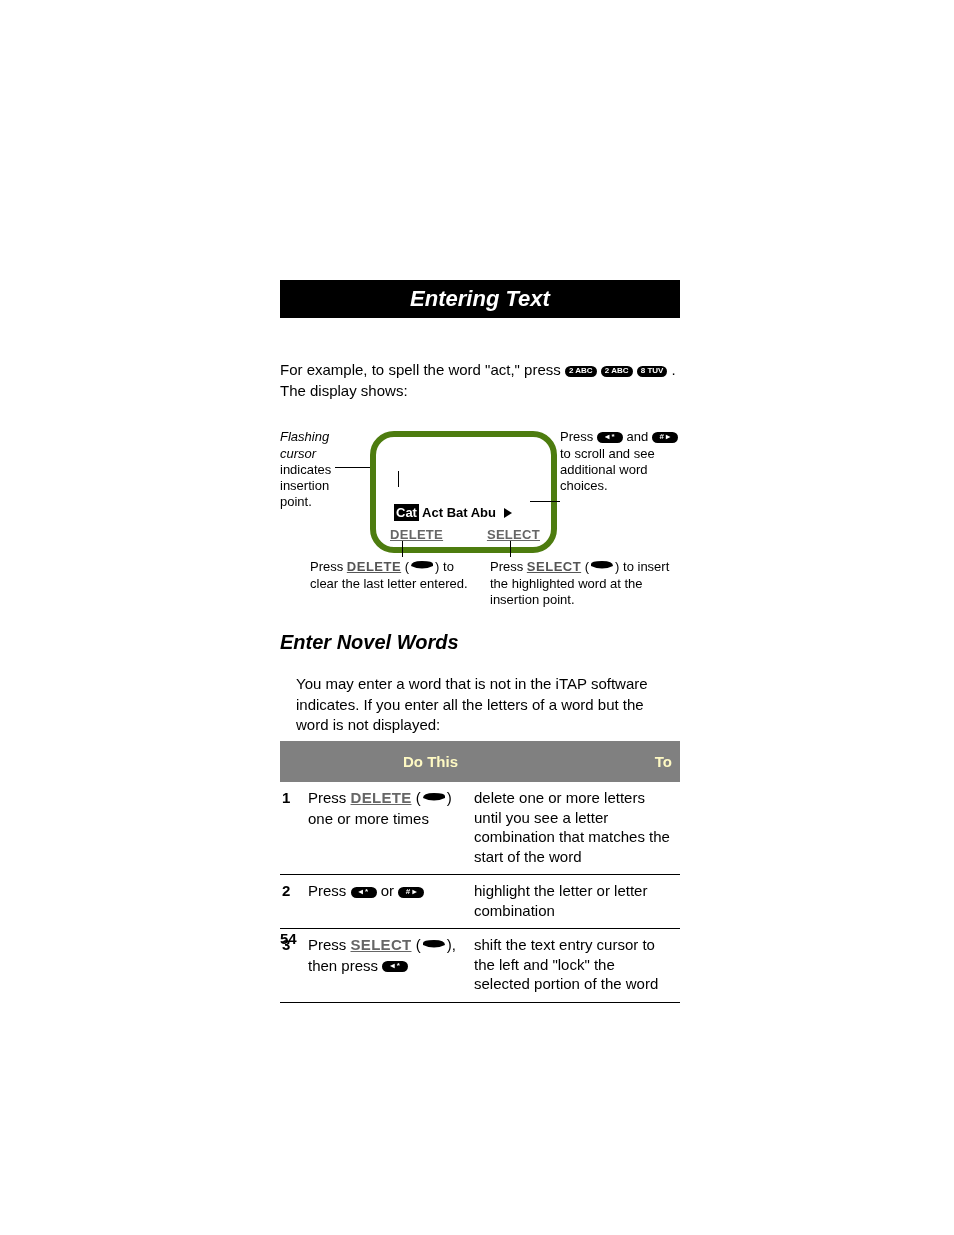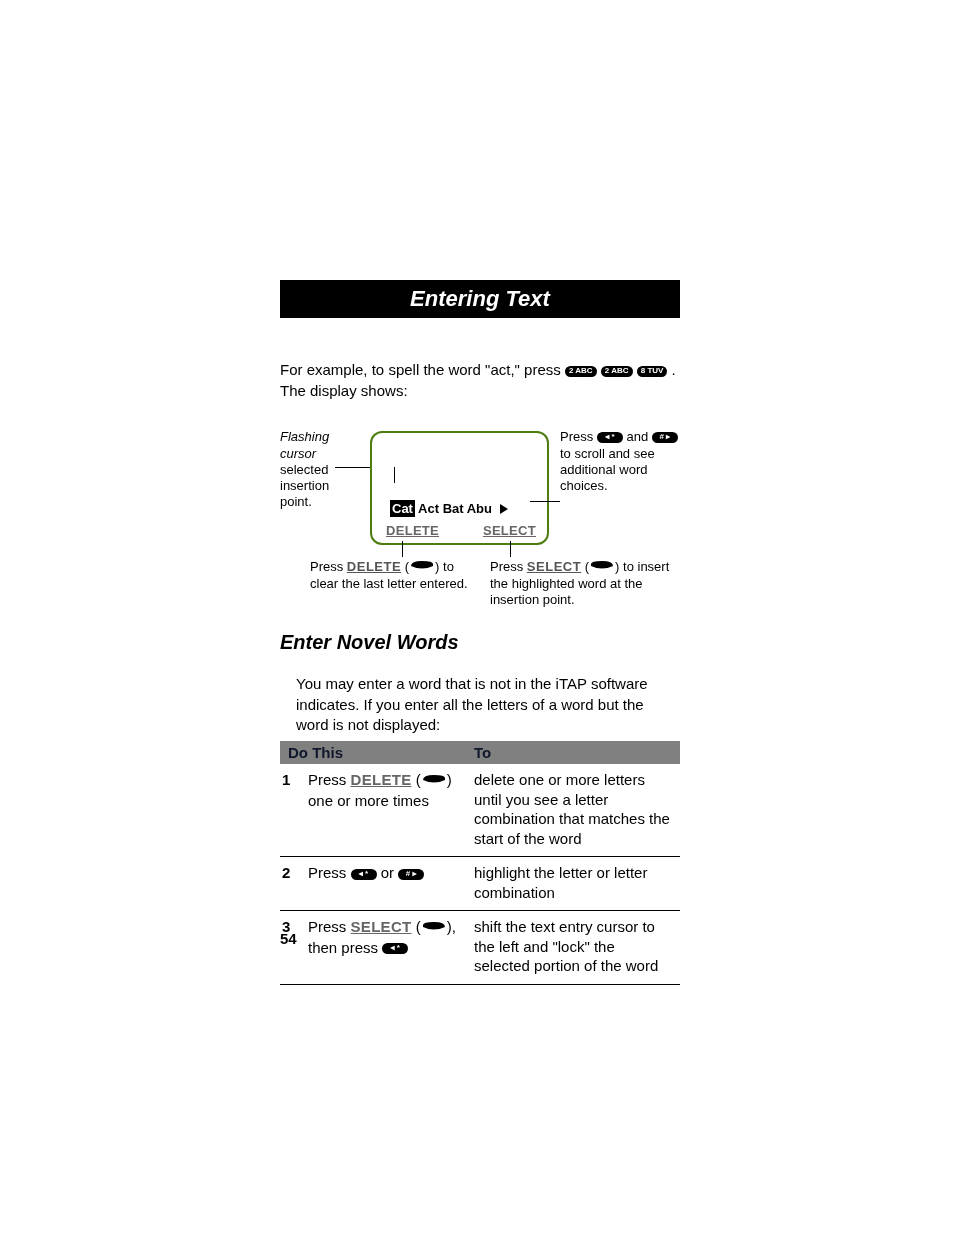--- a/index.html
+++ b/index.html
@@ -3,34 +3,34 @@
 <meta charset="utf-8">
 <style>
   html,body{margin:0;padding:0;background:#fff;font-family:"Helvetica Neue",Helvetica,Arial,sans-serif;color:#000;}
   .page{width:758px;height:1235px;position:relative;box-sizing:border-box;}
   .header{position:absolute;left:280px;top:280px;width:400px;height:38px;background:#000;color:#fff;font-family:"Helvetica Neue",Helvetica,Arial,sans-serif;font-style:italic;font-weight:700;font-size:22px;display:flex;align-items:center;justify-content:center;}
   .content{position:absolute;left:280px;top:340px;width:400px;}
   .para{font-family:"Helvetica Neue",Helvetica,Arial,sans-serif;font-size:15px;line-height:1.35;margin-top:20px;}
   .para .inline-key{display:inline-block;vertical-align:middle;}
   .key-pill{display:inline-block;background:#000;color:#fff;border-radius:9px;padding:1px 4px 2px 4px;font-size:8px;font-weight:700;line-height:1;vertical-align:middle;min-width:18px;text-align:center;}
   .diagram{position:relative;width:400px;height:190px;margin-top:20px;}
-  .phone-screen{position:absolute;left:90px;top:10px;width:175px;height:110px;border:2px solid #4d7c0f;border-radius:12px;background:#fff;}
+  .phone-screen{position:absolute;left:90px;top:10px;width:175px;height:110px;border:6px solid #4d7c0f;border-radius:24px;background:#fff;}
   .screen-words{position:absolute;left:18px;top:68px;font-size:13px;font-weight:700;color:#000;font-family:Arial,Helvetica,sans-serif;}
   .screen-words .hl{background:#000;color:#fff;padding:1px 2px;}
   .screen-words .tri{display:inline-block;margin-left:4px;vertical-align:middle;}
   .softkeys{position:absolute;left:14px;top:90px;width:150px;display:flex;justify-content:space-between;font-size:13px;font-weight:700;}
   .cursor-bar{position:absolute;left:22px;top:34px;width:1px;height:16px;background:#000;}
   .callout{font-size:13px;line-height:1.25;position:absolute;}
   .callout .ital{font-style:italic;text-align:center;}
   .callout .softlabel{color:#555;font-weight:700;letter-spacing:0.5px;}
   .line-h{position:absolute;background:#000;height:1px;}
   .line-v{position:absolute;background:#000;width:1px;}
   .section-h{font-family:"Helvetica Neue",Helvetica,Arial,sans-serif;font-style:italic;font-weight:700;font-size:20px;margin-top:20px;margin-bottom:1px;}
   .table{width:100%;border-collapse:collapse;margin-top:6px;}
-  .table thead th{background:#808080;color:#0f172a;text-align:left;font-size:15px;font-weight:700;padding:3px 8px;border:0;}
+  .table thead th{background:#808080;color:#fef9c3;text-align:right;font-size:15px;font-weight:700;padding:12px 8px;border:0;}
   .table td{font-size:15px;vertical-align:top;padding:6px 8px 8px 8px;border-bottom:1px solid #000;line-height:1.3;}
   .table td.num{width:18px;font-weight:700;padding-left:2px;padding-right:0;}
   .table td.dothis{width:150px;}
   .softlabel{color:#666;font-weight:700;font-family:Arial Narrow,Arial,Helvetica,sans-serif;letter-spacing:0.3px;text-decoration:underline;}
   .btn-left{display:inline-block;vertical-align:middle;}
   .btn-right{display:inline-block;vertical-align:middle;}
   .pagenum{position:absolute;left:280px;top:930px;font-size:15px;font-weight:700;}
 </style>
 </head>
 <body>
@@ -46,21 +46,21 @@
       <span>For example, to spell the word "act," press </span>
       <span class="inline-key"><span class="key-pill">2 ABC</span></span>
       <span class="inline-key"><span class="key-pill">2 ABC</span></span>
       <span class="inline-key"><span class="key-pill">8 TUV</span></span>
       <span>. The display shows:</span>
     </div>
 
     <div class="diagram">
 
       <div class="callout" style="left:0;top:8px;width:70px;">
-        <span class="ital">Flashing cursor</span><span> selected insertion point.</span>
+        <span class="ital">Flashing cursor</span><span> indicates insertion point.</span>
       </div>
       <div class="line-h" style="left:55px;top:46px;width:55px;"></div>
 
       <div class="phone-screen">
         <div class="cursor-bar"></div>
         <div class="screen-words">
           <span class="hl">Cat</span><span> Act Bat Abu</span>
           <span class="tri">
             <svg width="8" height="10" viewBox="0 0 8 10">
                 <polygon points="0,0 8,5 0,10" fill="#000"></polygon>

